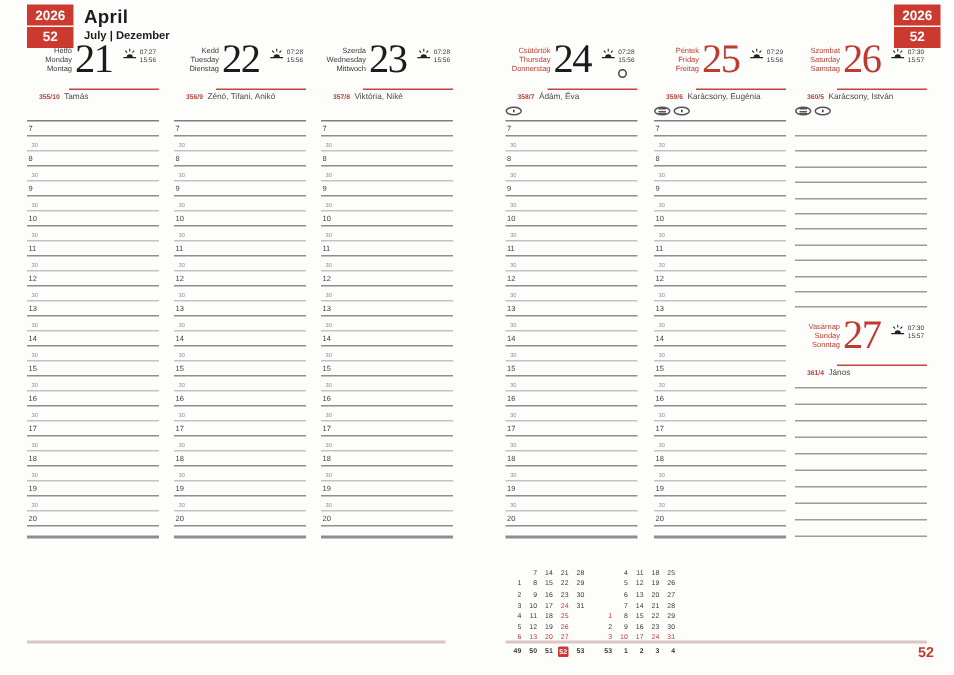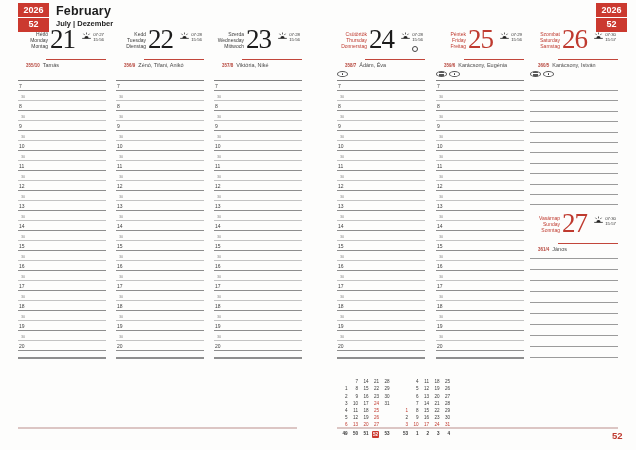--- a/index.html
+++ b/index.html
@@ -66,21 +66,21 @@
 <body>
 
 <div class="sheet">
 
   <div class="corner left">
     <div class="cy">2026</div>
     <div class="cw">52</div>
   </div>
 
   <div class="title">
-    <div class="t1">February</div>
+    <div class="t1">April</div>
     <div class="t2">July | Dezember</div>
   </div>
 
   <div class="corner right">
     <div class="cy">2026</div>
     <div class="cw">52</div>
   </div>
 
   <div id="columns-root">
       <div class="day-col" style="left: 18px;">

